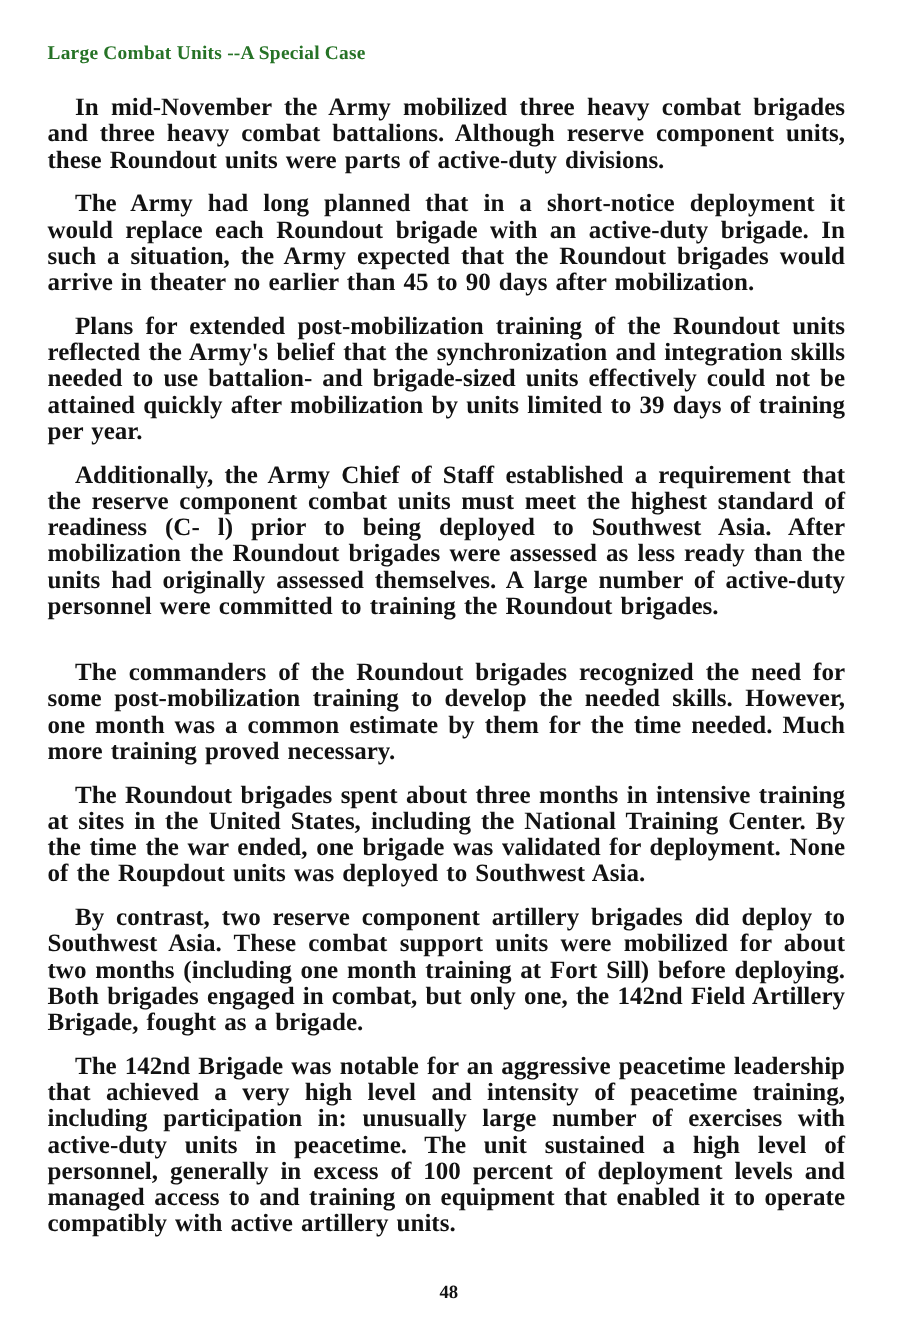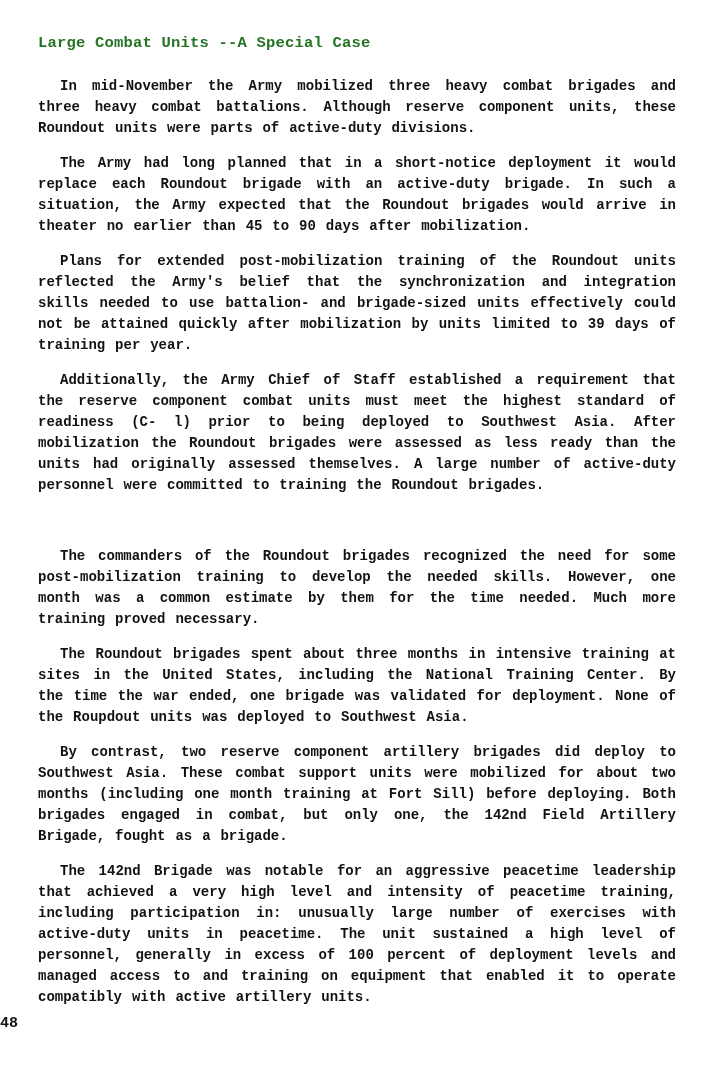--- a/index.html
+++ b/index.html
@@ -7,49 +7,49 @@
     padding: 0;
     background: #ffffff;
   }
   .page {
     position: relative;
     width: 718px;
     height: 1075px;
     background: #ffffff;
     box-sizing: border-box;
     padding: 34px 42px 0 38px;
-    font-family: Liberation Mono, monospace;
+    font-family: Liberation Serif, serif;
     color: #121212;
     overflow: hidden;
   }
   .doc-heading {
     font-size: 15.5px;
     font-weight: bold;
     color: #267326;
     margin: 0 0 24px 0;
     letter-spacing: 0.2px;
   }
   .doc-body p {
-    font-size: 14px;
+    font-size: 20px;
     font-weight: bold;
     line-height: 21px;
     text-align: justify;
     text-indent: 22px;
     margin: 0 0 14px 0;
     word-spacing: 1.5px;
   }
   .doc-body p.extra-gap {
-    margin-top: 50px;
+    margin-top: 32px;
   }
   .page-number {
     position: absolute;
-    bottom: 43px;
+    bottom: 32px;
     left: 0;
     width: 100%;
-    text-align: left;
+    text-align: center;
     font-size: 15px;
     font-weight: bold;
     color: #121212;
   }
 </style>
 </head>
 <body>
 
 <div class="page">
   <h1 class="doc-heading">Large Combat Units --A Special Case</h1>

